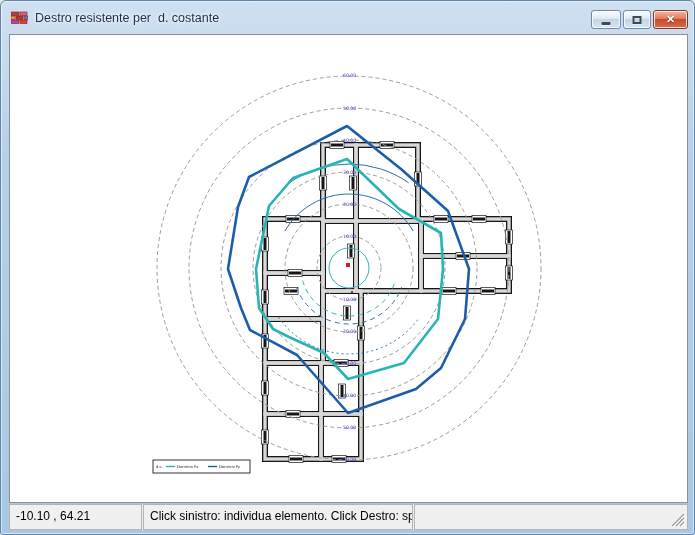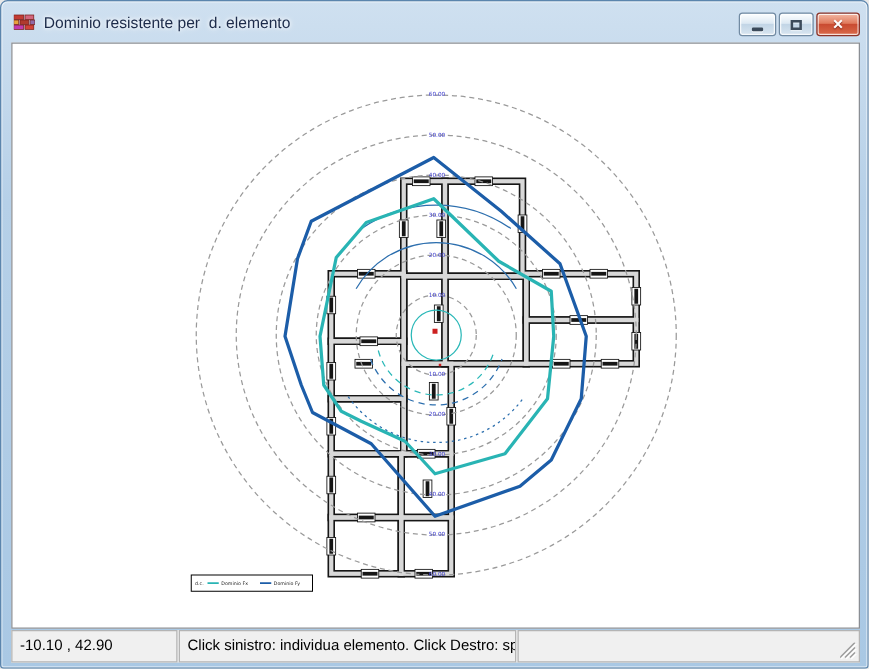--- a/index.html
+++ b/index.html
@@ -45,21 +45,21 @@
   <div class="titlebar">
     <svg class="title-icon" viewBox="0 0 17 14">
       <rect x="0" y="1" width="8" height="3.5" fill="#c23b33" stroke="#7c1f1a" stroke-width="0.6"></rect>
       <rect x="9" y="1" width="7" height="3.5" fill="#d2667d" stroke="#7c1f1a" stroke-width="0.6"></rect>
       <rect x="0" y="5" width="4" height="3.5" fill="#e8a23c" stroke="#7c1f1a" stroke-width="0.6"></rect>
       <rect x="5" y="5" width="7" height="3.5" fill="#b03a2e" stroke="#7c1f1a" stroke-width="0.6"></rect>
       <rect x="13" y="5" width="4" height="3.5" fill="#8f6aa8" stroke="#7c1f1a" stroke-width="0.6"></rect>
       <rect x="0" y="9" width="8" height="3.5" fill="#c23bb0" stroke="#7c1f1a" stroke-width="0.6"></rect>
       <rect x="9" y="9" width="7" height="3.5" fill="#d24338" stroke="#7c1f1a" stroke-width="0.6"></rect>
     </svg>
-    <span class="window-title">Dominio resistente per  d. elemento</span>
+    <span class="window-title">Destro resistente per  d. costante</span>
     <div class="winbtns">
       <div class="winbtn min">
         <div class="glyph-min"></div>
       </div>
       <div class="winbtn max">
         <div class="glyph-max"></div>
       </div>
       <div class="winbtn close">
         <div class="glyph-close">✕</div>
       </div>
@@ -197,21 +197,21 @@
         <rect x="152" y="459" width="97" height="13" fill="#ffffff" stroke="#000000" stroke-width="0.8"></rect>
         <text x="155" y="467.2" font-size="3.8" font-family="DejaVu Sans, sans-serif" fill="#222222">d.c.</text>
         <line x1="165" y1="465.5" x2="174" y2="465.5" stroke="#29b4b4" stroke-width="1.4"></line>
         <text x="176" y="467.2" font-size="3.8" font-family="DejaVu Sans, sans-serif" fill="#222222">Dominio Fx</text>
         <line x1="207" y1="465.5" x2="216" y2="465.5" stroke="#1c5da8" stroke-width="1.4"></line>
         <text x="218" y="467.2" font-size="3.8" font-family="DejaVu Sans, sans-serif" fill="#222222">Dominio Fy</text>
       </svg>
   </div>
 
   <div class="statusbar">
-    <div class="panel coords">-10.10 , 42.90</div>
+    <div class="panel coords">-10.10 , 64.21</div>
     <div class="panel hint">Click sinistro: individua elemento. Click Destro: spo</div>
     <div class="panel spare">
       <svg class="grip" viewBox="0 0 14 14">
         <path d="M13 1 L1 13" stroke="#ffffff" stroke-width="1.2"></path>
         <path d="M12 0 L0 12" stroke="#9a9a9a" stroke-width="1.2"></path>
         <path d="M13 5 L5 13" stroke="#ffffff" stroke-width="1.2"></path>
         <path d="M12 4 L4 12" stroke="#9a9a9a" stroke-width="1.2"></path>
         <path d="M13 9 L9 13" stroke="#ffffff" stroke-width="1.2"></path>
         <path d="M12 8 L8 12" stroke="#9a9a9a" stroke-width="1.2"></path>
       </svg>

